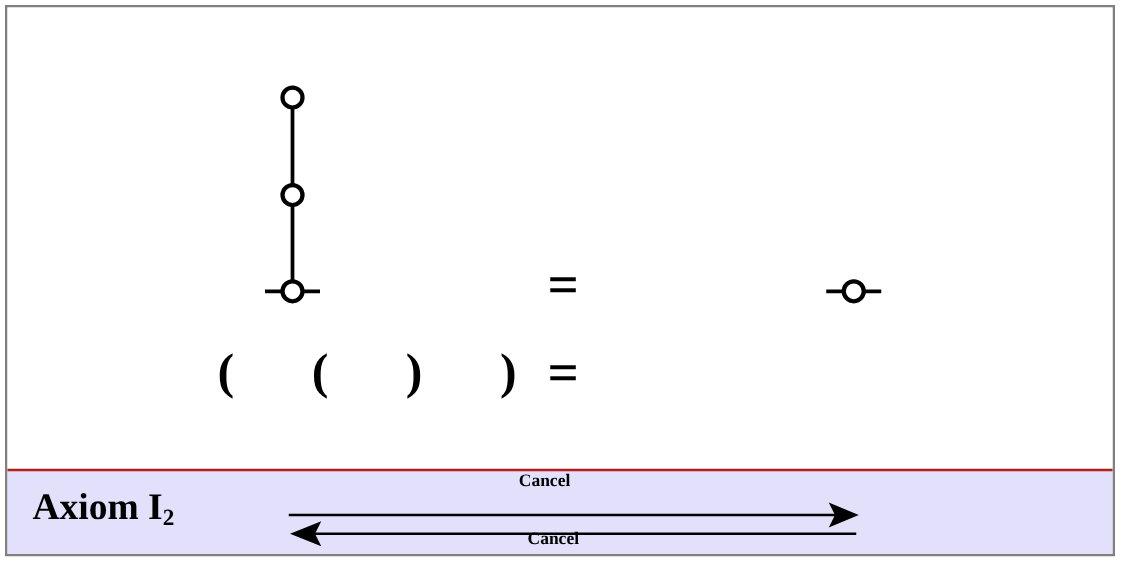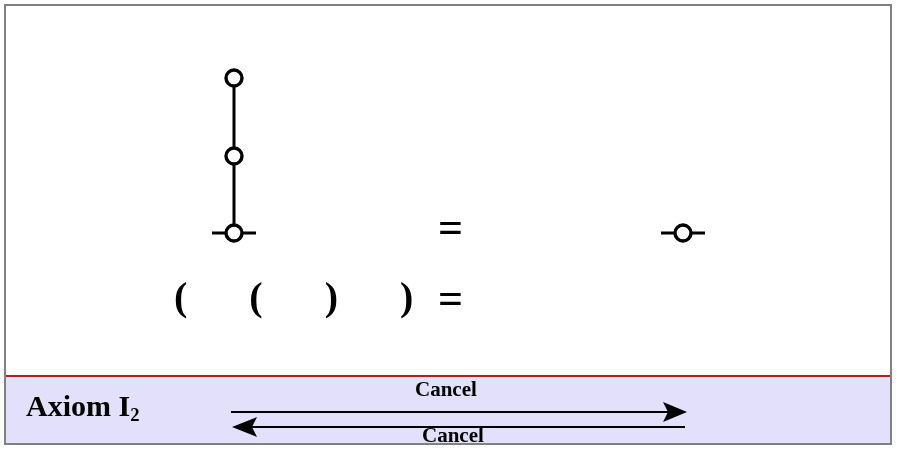--- a/index.html
+++ b/index.html
@@ -99,21 +99,21 @@
     position: absolute;
     left: 215px;
     top: 0px;
     width: 480px;
     height: 68px;
   }
 
   .arrow-label {
     position: absolute;
     font-family: "Liberation Serif", serif;
-    font-size: 21px;
+    font-size: 14px;
     font-weight: bold;
     color: #000000;
     line-height: 1;
     white-space: nowrap;
     text-align: right;
   }
   #cancel-label { left: 194px; top: 2px;  }
   #elicit-label { left: 201px; top: 48px; }
 </style>
 </head>

